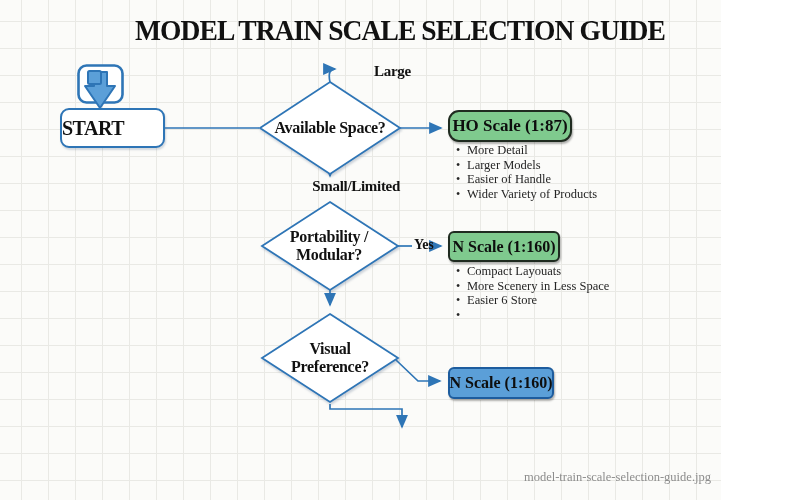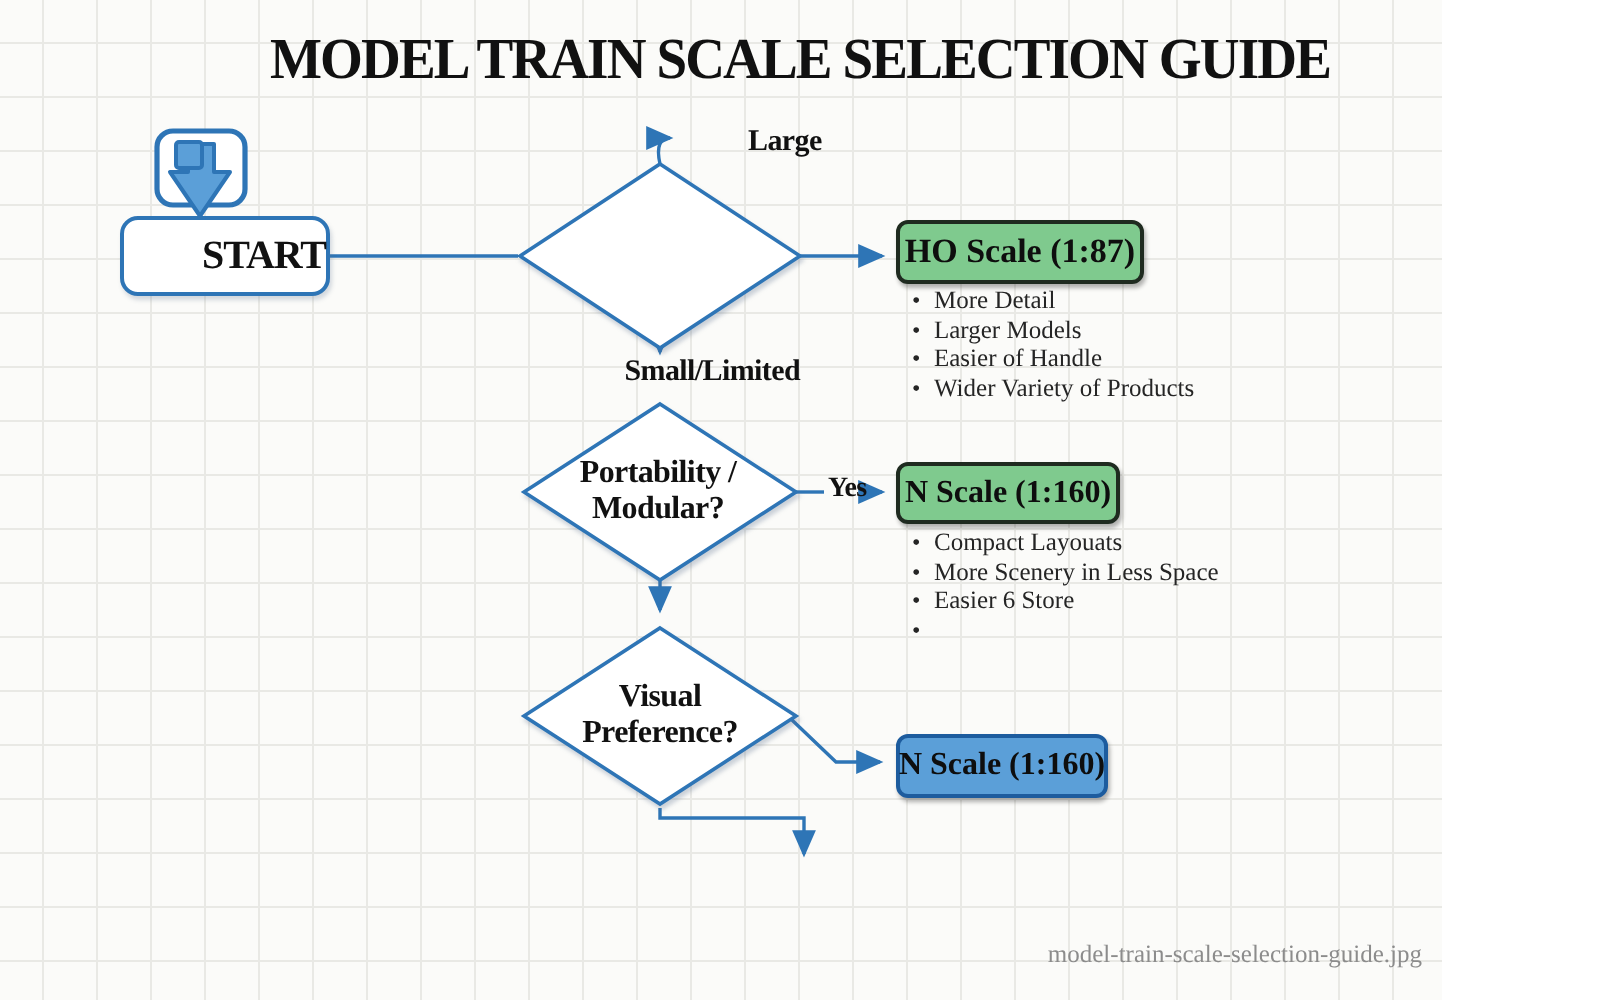--- a/index.html
+++ b/index.html
@@ -18,36 +18,36 @@
   .abs{position:absolute;}
   .title{
     left:0;top:14px;width:800px;
     text-align:center;
     font-size:29px;font-weight:bold;color:#111;
     letter-spacing:-1px;
     transform:scaleX(.95);
   }
   .node-box{
     box-sizing:border-box;
-    display:flex;align-items:center;justify-content:flex-end;
+    display:flex;align-items:center;justify-content:flex-start;
     background:#fff;border:2.5px solid #2e75b6;border-radius:9px;
     font-weight:bold;color:#111;
     box-shadow:1px 2px 2px rgba(90,110,140,.25);
   }
   .start-box{left:60px;top:108px;width:105px;height:40px;font-size:20px;letter-spacing:-.5px;}
   .end-box{left:290px;top:435px;width:232px;height:33px;font-size:18px;letter-spacing:-.7px;white-space:nowrap;}
   .result-box{
     box-sizing:border-box;
     display:flex;align-items:center;justify-content:center;
     font-weight:bold;color:#0e0e0e;border-radius:6px;
     white-space:nowrap;
   }
   .green{background:#7fca8e;border:2px solid #1f2b20;box-shadow:1px 2px 2px rgba(0,0,0,.3);}
   .blue{background:#5b9fd8;border:2px solid #1d5c9e;box-shadow:1px 2px 2px rgba(0,0,0,.3);}
-  .ho-box{left:448px;top:110px;width:124px;height:32px;font-size:17px;}
+  .ho-box{left:448px;top:110px;width:124px;height:32px;font-size:17px;border-radius:11px;}
   .ng-box{left:448px;top:231px;width:112px;height:31px;font-size:16px;}
   .nb-box{left:448px;top:367px;width:106px;height:32px;font-size:16px;}
   .dlabel{
     display:flex;align-items:center;justify-content:center;
     text-align:center;font-weight:bold;color:#111;
     font-size:16px;line-height:18px;white-space:pre-line;letter-spacing:-.3px;
   }
   .d1{left:262px;top:84px;width:136px;height:88px;}
   .d2{left:261px;top:202px;width:136px;height:88px;}
   .d3{left:262px;top:314px;width:136px;height:88px;}
@@ -106,20 +106,21 @@
   <svg class="abs" style="left:76px;top:63px;" width="52" height="50" viewBox="0 0 52 50">
     <rect x="2.5" y="2.5" width="44" height="37" rx="8" fill="#ffffff" stroke="#2e75b6" stroke-width="2.6"></rect>
     <path d="M18,9 h13 v14 h8 L24,45 L9,23 h9 z" fill="#5b9fd8" stroke="#2e75b6" stroke-width="2" stroke-linejoin="round"></path>
     <rect x="12" y="8" width="13" height="13" rx="1.5" fill="#5b9fd8" stroke="#2e75b6" stroke-width="2"></rect>
   </svg>
 
   <div class="abs node-box start-box">
     <span>START</span>
   </div>
 
+  <div class="abs dlabel d1">Available Space?</div>
   <div class="abs dlabel d2">Portability /
 Modular?</div>
   <div class="abs dlabel d3">Visual
 Preference?</div>
 
   <div class="abs edge-label lbl-large">Large</div>
   <div class="abs edge-label lbl-small">Small/Limited</div>
   <div class="abs edge-label lbl-yes">Yes</div>
 
   <div class="abs result-box green ho-box">

